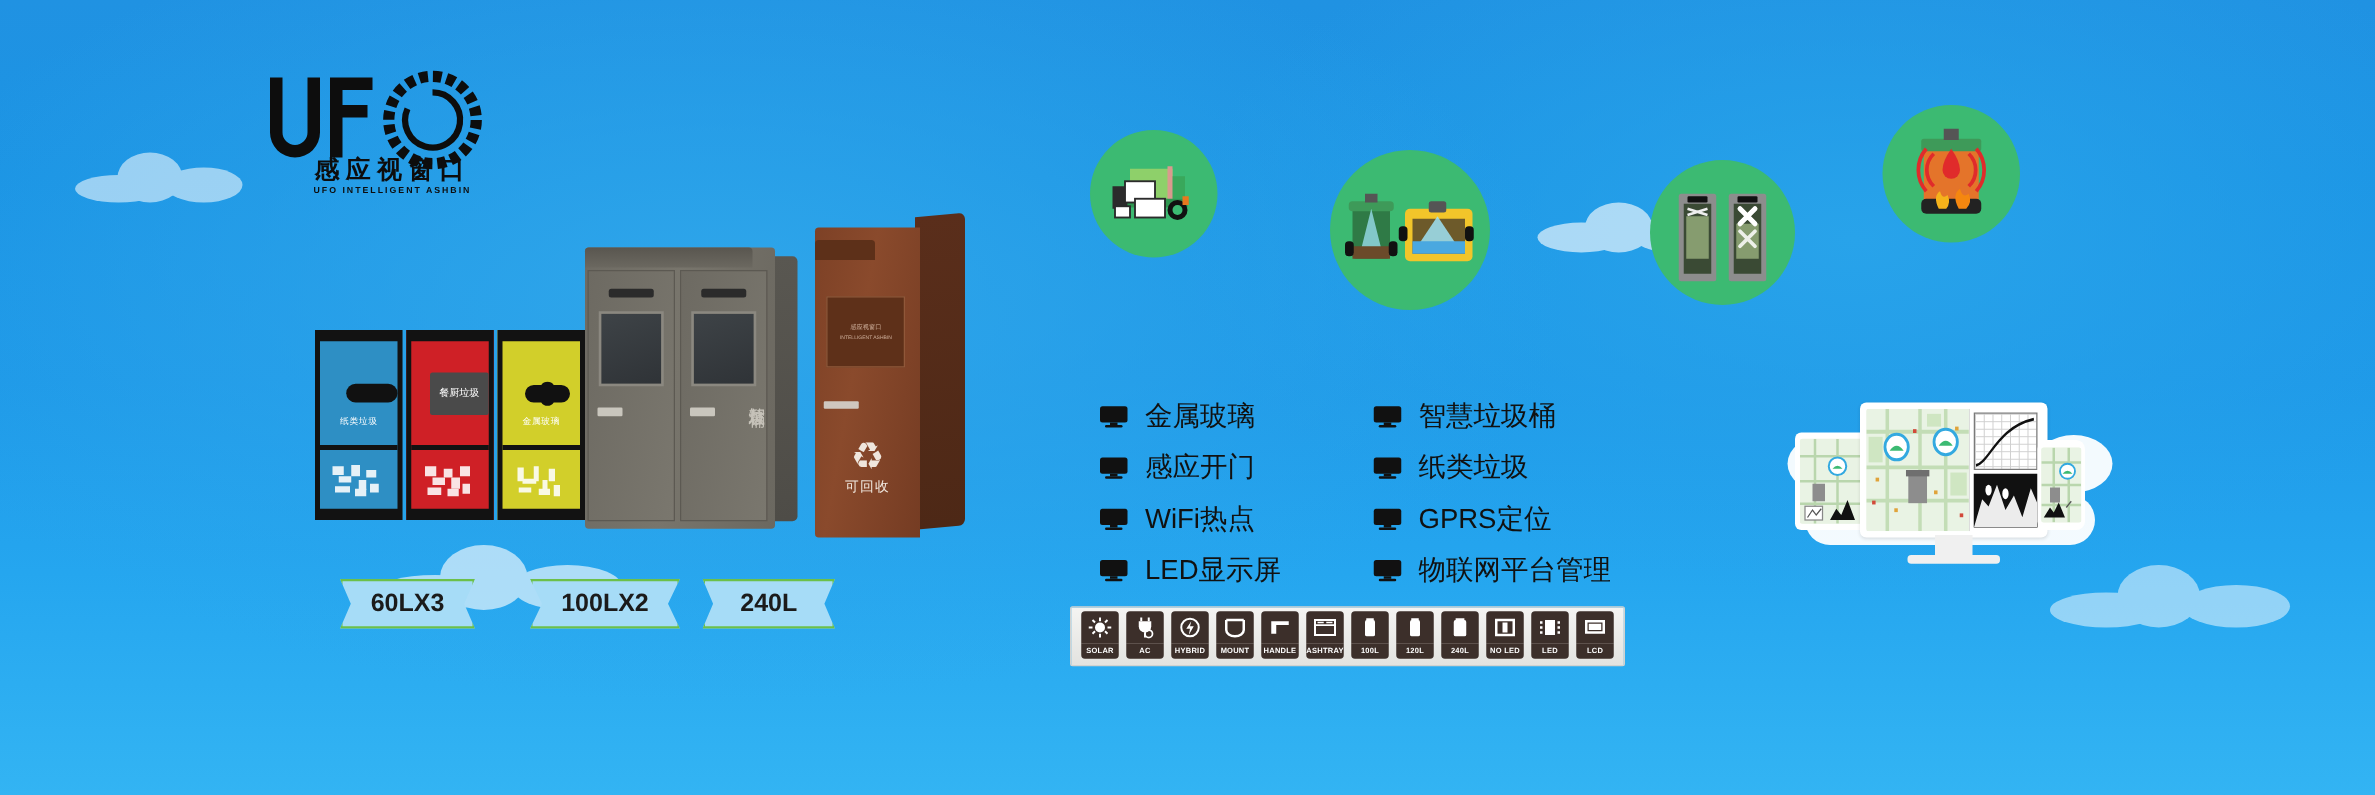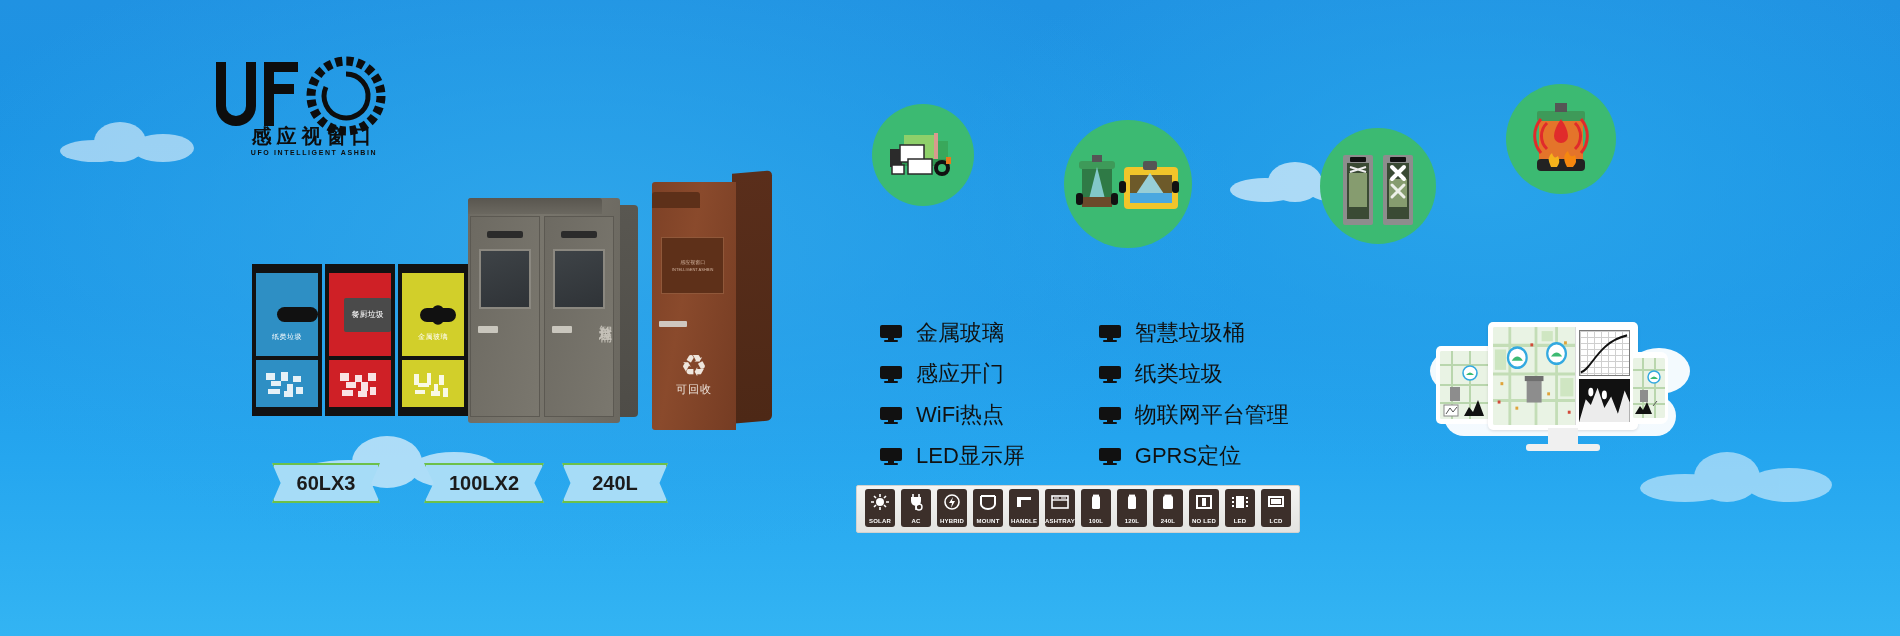--- a/index.html
+++ b/index.html
@@ -364,29 +364,29 @@
             <i class="base"></i>
           </span>
         <span class="ftxt">纸类垃圾</span>
       </div>
       <div class="frow">
         <span class="fico">
             <i class="scr"></i>
             <i class="std"></i>
             <i class="base"></i>
           </span>
+        <span class="ftxt">GPRS定位</span>
+      </div>
+      <div class="frow">
+        <span class="fico">
+            <i class="scr"></i>
+            <i class="std"></i>
+            <i class="base"></i>
+          </span>
         <span class="ftxt">物联网平台管理</span>
-      </div>
-      <div class="frow">
-        <span class="fico">
-            <i class="scr"></i>
-            <i class="std"></i>
-            <i class="base"></i>
-          </span>
-        <span class="ftxt">GPRS定位</span>
       </div>
     </div>
   </div>
 
   <div class="strip">
     <div class="chip">
       <div class="gl">
         <svg width="20" height="18" viewBox="0 0 20 18">
             <circle cx="10" cy="9" r="4" fill="#fff"></circle>
         <g stroke="#fff" stroke-width="1.6">

